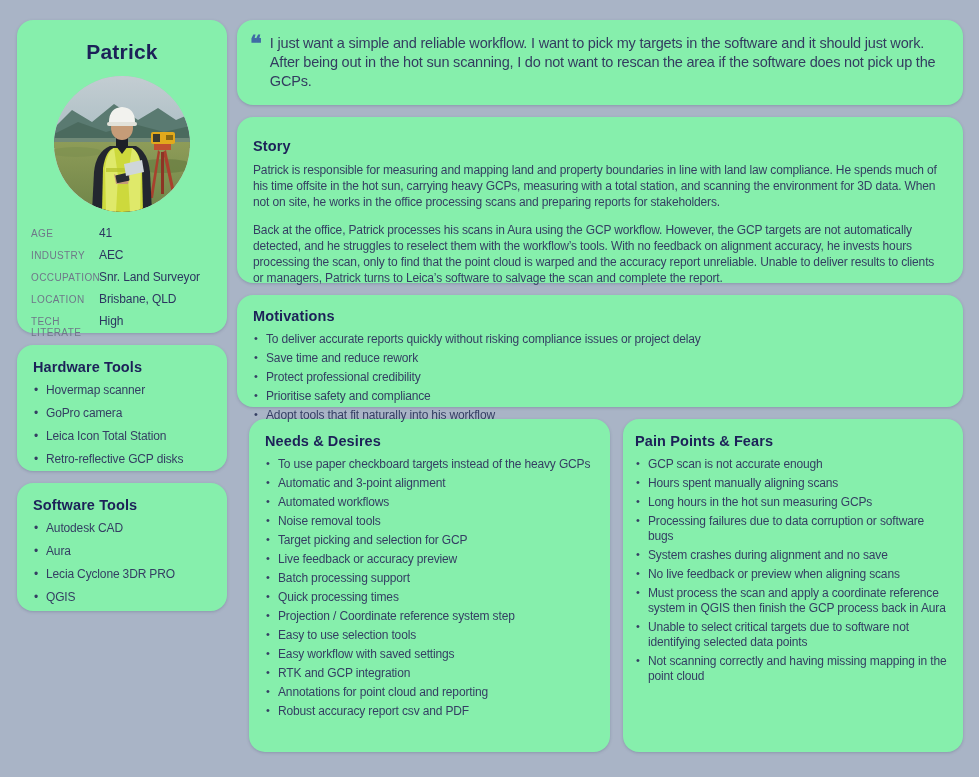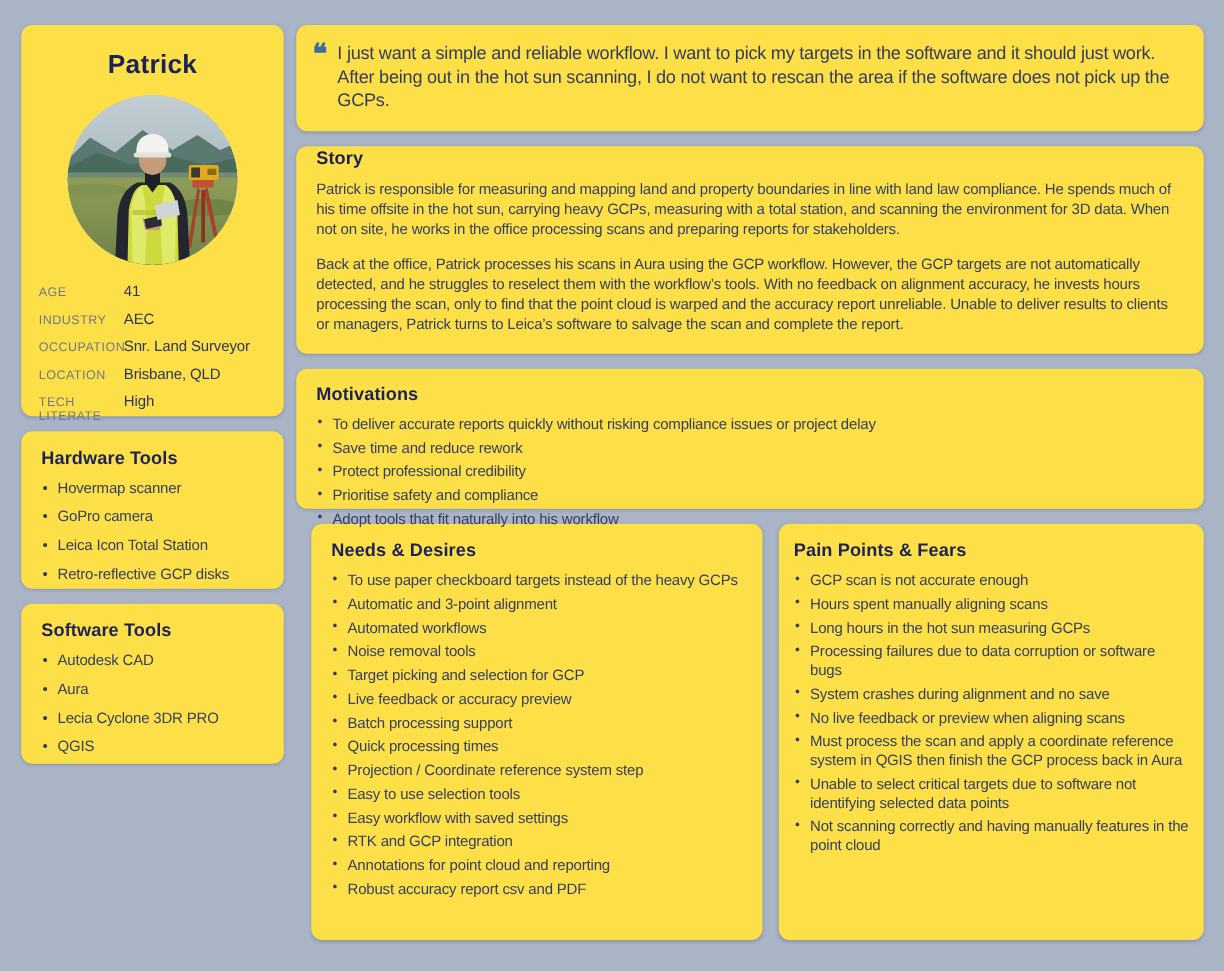--- a/index.html
+++ b/index.html
@@ -12,22 +12,22 @@
   }
   .layout {
     display:flex;
     gap:10px;
     padding:20px 16px 25px 17px;
     width:979px; height:777px;
   }
   .col-left { width:210px; flex:none; display:flex; flex-direction:column; gap:12px; }
   .col-right { flex:1; display:flex; flex-direction:column; gap:12px; min-width:0; }
   .card {
-    background:#fde047;
-    border-radius:9px;
+    background:#86efac;
+    border-radius:16px;
     box-shadow:0 1px 3px rgba(50,65,95,0.25);
     padding:12px 16px;
   }
   h1.persona-name {
     font-size:21px; font-weight:bold; color:#1c2158;
     text-align:center; margin-top:10px; letter-spacing:0.2px;
   }
   h2.card-title {
     font-size:14.5px; font-weight:bold; color:#1c2158; margin-bottom:8px; letter-spacing:0.1px;
   }
@@ -62,21 +62,21 @@
   
   .quote-card { height:85px; display:flex; gap:8px; padding:14px 18px 12px 13px; }
   .quote-mark {
     flex:none; color:#3f6ba5; font-size:22px; line-height:18px;
     font-family:"DejaVu Serif", serif; font-weight:bold;
   }
   .quote-text {
     font-size:14.5px; line-height:19px; color:#333c60; letter-spacing:-0.2px;
   }
   
-  .story-card { height:166px; padding:2px 16px; }
+  .story-card { height:166px; padding:21px 16px; }
   .story-card p {
     font-size:12px; line-height:16px; color:#343e63; letter-spacing:-0.15px;
     margin-bottom:12px;
   }
   
   .motivations-card { height:112px; padding:13px 16px; }
   ul.bullet-list { list-style:none; margin-top:2px; }
   ul.bullet-list li {
     position:relative; padding-left:13px;
     font-size:12px; line-height:15px; color:#343e63; letter-spacing:-0.15px;
@@ -248,19 +248,19 @@
         <h2 class="card-title">Pain Points &amp; Fears</h2>
         <ul class="bullet-list">
             <li>GCP scan is not accurate enough</li>
             <li>Hours spent manually aligning scans</li>
             <li>Long hours in the hot sun measuring GCPs</li>
             <li>Processing failures due to data corruption or software bugs</li>
             <li>System crashes during alignment and no save</li>
             <li>No live feedback or preview when aligning scans</li>
             <li>Must process the scan and apply a coordinate reference system in QGIS then finish the GCP process back in Aura</li>
             <li>Unable to select critical targets due to software not identifying selected data points</li>
-            <li>Not scanning correctly and having manually features in the point cloud</li>
+            <li>Not scanning correctly and having missing mapping in the point cloud</li>
           </ul>
       </div>
     </div>
 
   </div>
 </div>
 
 </body></html>

